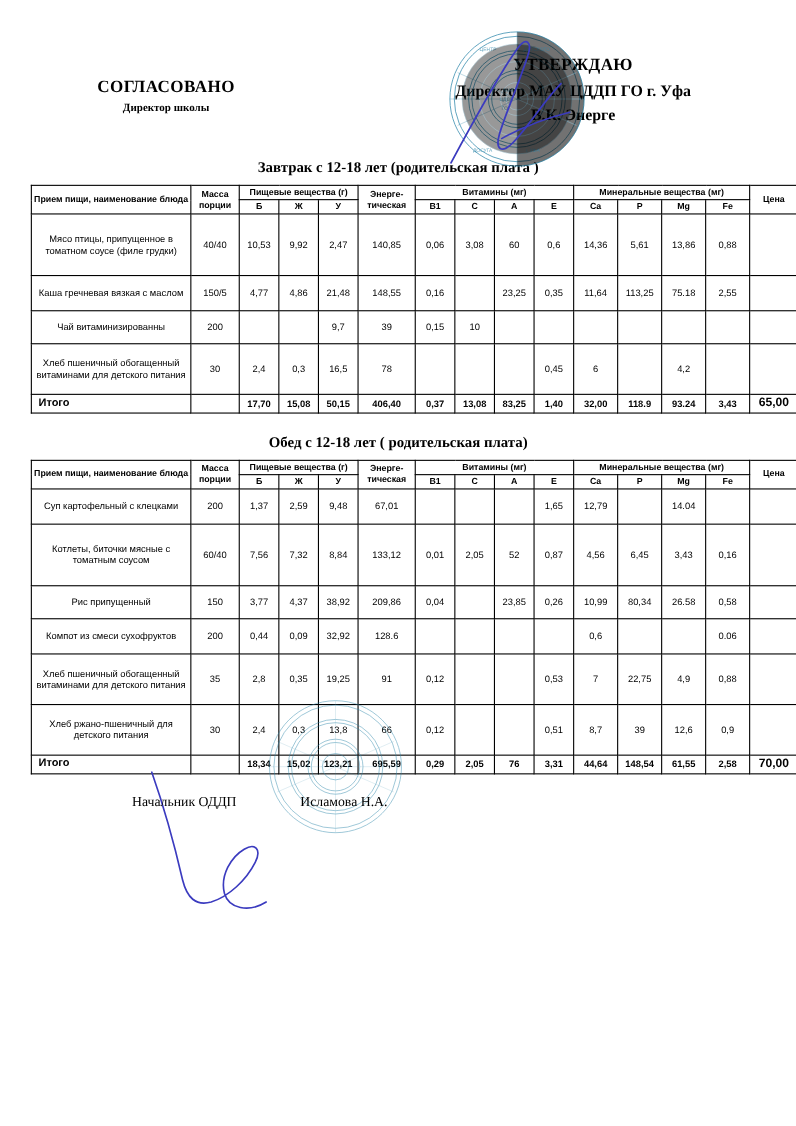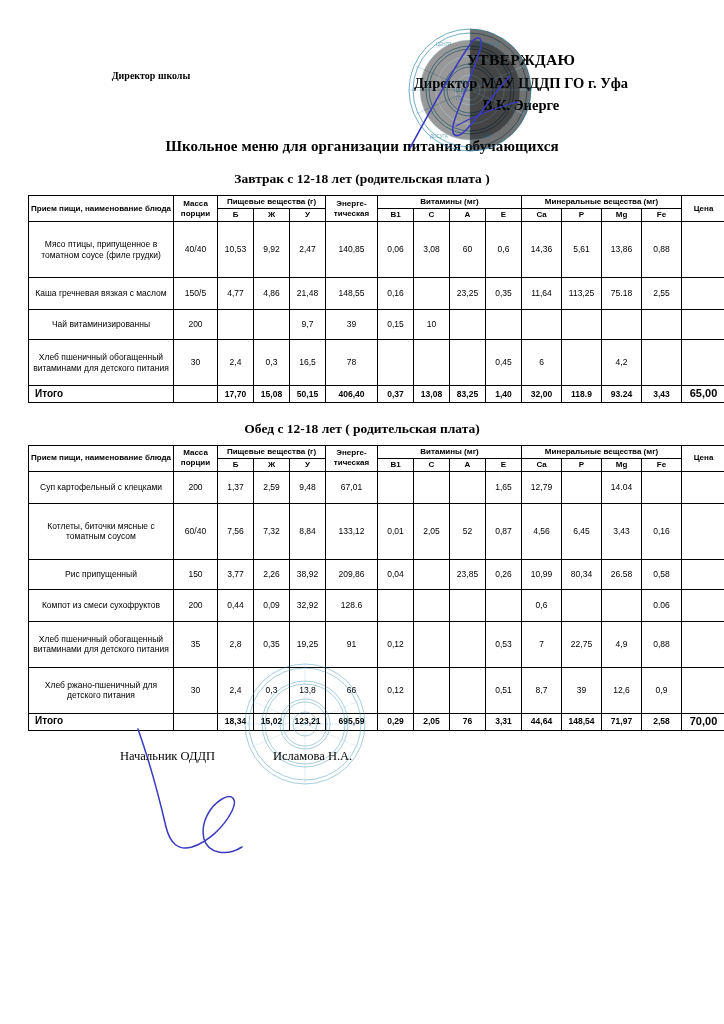--- a/index.html
+++ b/index.html
@@ -191,20 +191,21 @@
   }
 </style>
 </head>
 <body>
 
 <div class="page">
 
   <div class="header-block">
 
     <div class="soglasovano">
+      <div class="l1">СОГЛАСОВАНО</div>
       <div class="l2">Директор школы</div>
     </div>
 
     <div class="utverzhdayu">
       <div class="l1">УТВЕРЖДАЮ</div>
       <div>Директор МАУ ЦДДП ГО г. Уфа</div>
       <div>В.К. Энерге</div>
     </div>
 
     <svg class="stamp" viewBox="0 0 128 128">
@@ -239,21 +240,20 @@
         <circle cx="64" cy="64" r="10"></circle>
       </g>
     </svg>
 
     <svg class="signature-top" viewBox="0 0 150 130">
       <path d="M12 118 C38 70 60 30 74 12 C80 4 86 8 82 20 C76 40 62 72 56 92 C52 106 58 110 68 100 C82 86 96 62 112 46" fill="none" stroke="#3b3bbf" stroke-width="1.6" stroke-linecap="round"></path>
       <path d="M58 96 C76 86 96 78 120 72" fill="none" stroke="#3b3bbf" stroke-width="1.3" stroke-linecap="round"></path>
     </svg>
   </div>
 
-  <div class="doc-title">Школьное меню для организации питания обучающихся</div>
 
   <div class="meal-title">Завтрак с 12-18 лет (родительская плата )</div>
 
   <table class="menu">
     <colgroup>
       <col class="c-name">
         <col class="c-mass">
       <col class="c-bju">
         <col class="c-bju">
         <col class="c-bju">
@@ -457,21 +457,21 @@
         <td class="num">4,56</td>
         <td class="num">6,45</td>
         <td class="num">3,43</td>
         <td class="num">0,16</td>
         <td class="num"></td>
       </tr>
       <tr class="row-h3">
         <td class="name">Рис припущенный</td>
         <td class="mass">150</td>
         <td class="num">3,77</td>
-        <td class="num">2,26</td>
+        <td class="num">4,37</td>
         <td class="num">38,92</td>
         <td class="num">209,86</td>
         <td class="num">0,04</td>
         <td class="num"></td>
         <td class="num">23,85</td>
         <td class="num">0,26</td>
         <td class="num">10,99</td>
         <td class="num">80,34</td>
         <td class="num">26.58</td>
         <td class="num">0,58</td>
@@ -534,21 +534,21 @@
         <td>18,34</td>
         <td>15,02</td>
         <td>123,21</td>
         <td>695,59</td>
         <td>0,29</td>
         <td>2,05</td>
         <td>76</td>
         <td>3,31</td>
         <td>44,64</td>
         <td>148,54</td>
-        <td>71,97</td>
+        <td>61,55</td>
         <td>2,58</td>
         <td class="price">70,00</td>
       </tr>
     </tbody>
   </table>
 
   <div class="footer">
     <svg class="stamp-bottom" viewBox="0 0 130 130">
       <g fill="none" stroke="#2f87ab" stroke-width="0.7" opacity="0.7">
         <circle cx="65" cy="65" r="60"></circle>

